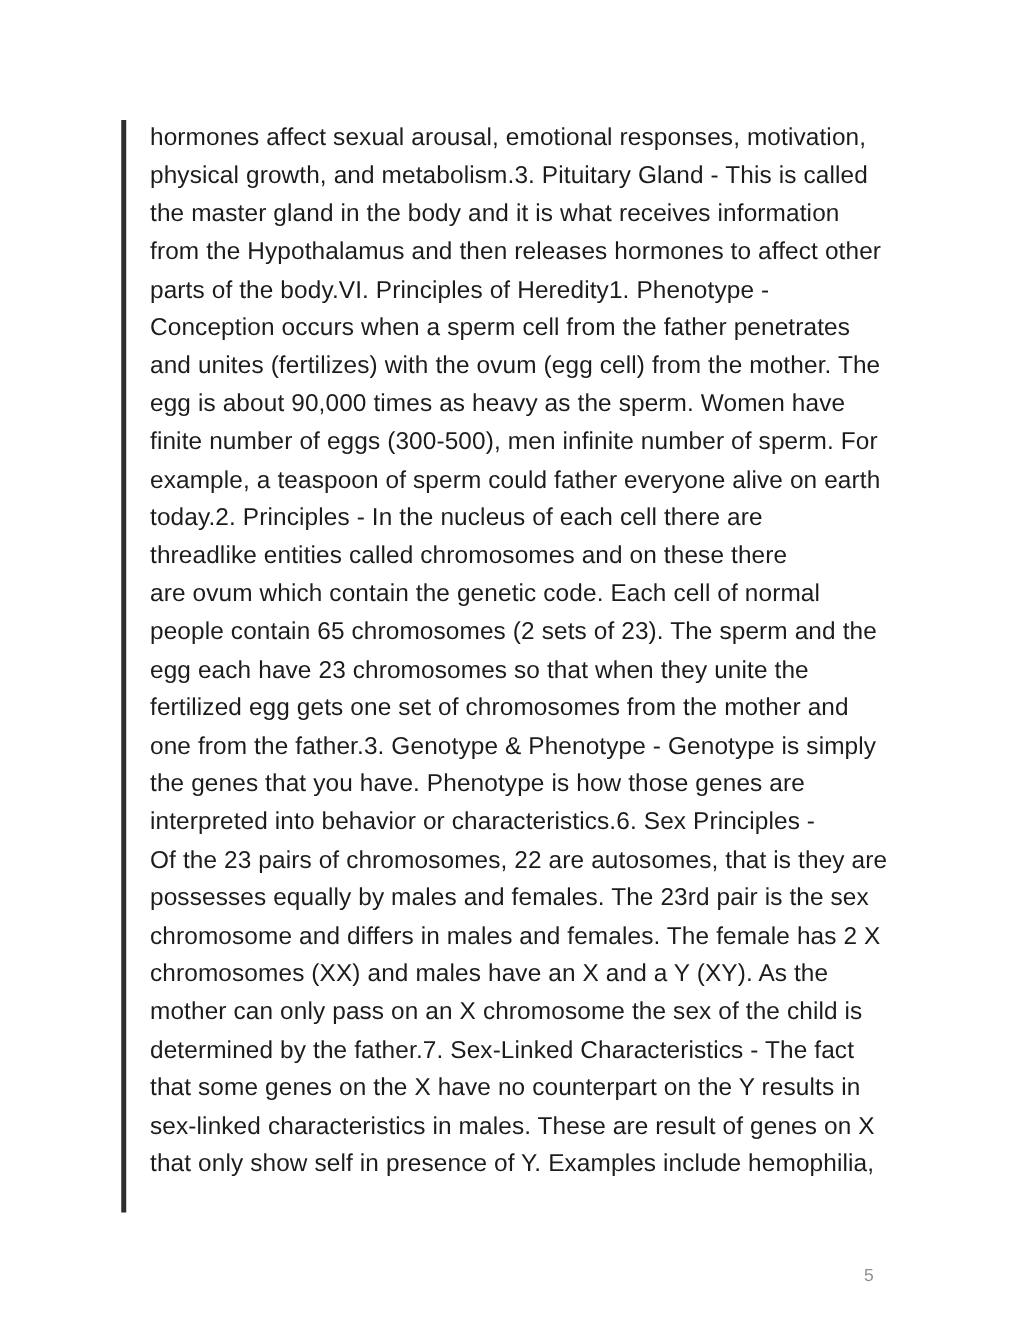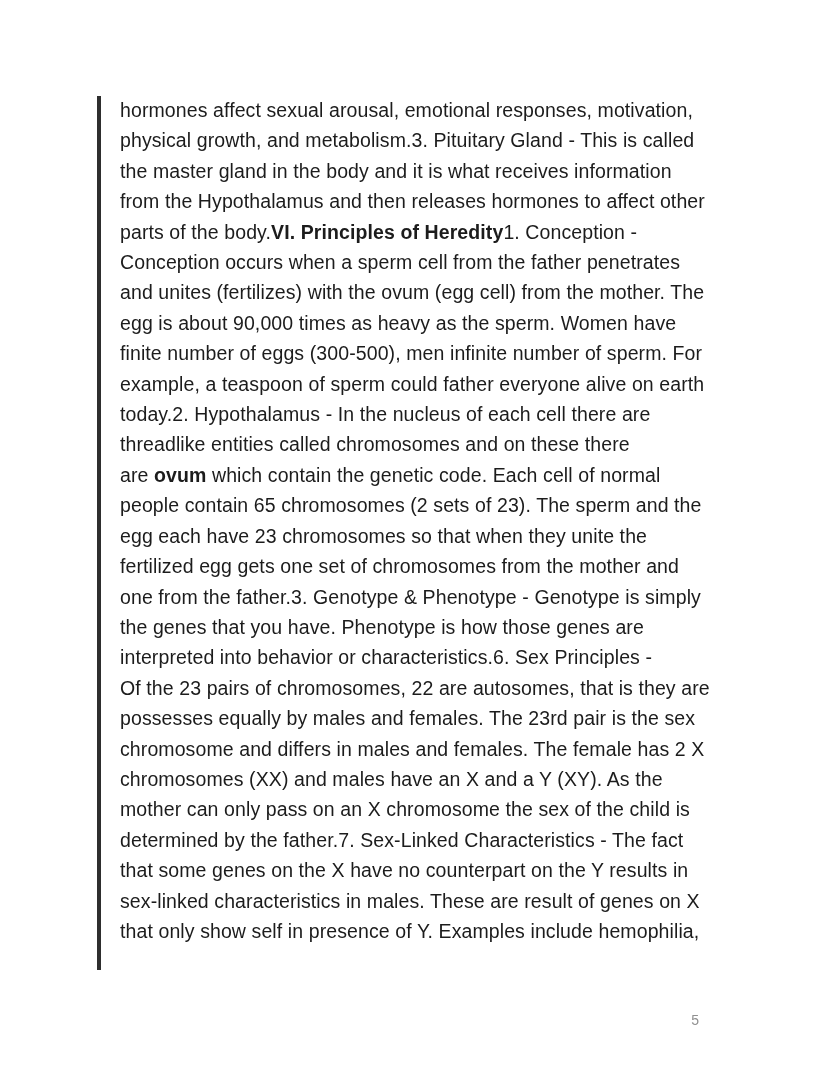--- a/index.html
+++ b/index.html
@@ -23,21 +23,21 @@
     position: absolute;
     left: 120px;
     top: 95px;
     width: 664px;
     font-size: 19.5px;
     line-height: 30.4px;
     color: var(--text-color, #1c1c1c);
     white-space: pre-wrap;
     letter-spacing: 0.1px;
   }
-  .doc-text .bold { font-weight: 700; text-align: right; }
+  .doc-text .bold { font-weight: 400; text-align: right; }
   .doc-text .underline {
     text-underline-offset: 3px;
     text-decoration-thickness: 1.5px;
   }
   .footer-title {
     position: absolute;
     left: 48px;
     top: 1011px;
     font-size: 14px;
     line-height: 18px;
@@ -56,27 +56,27 @@
 </style>
 </head>
 <body style="background: rgb(255, 255, 255);">
 
 <div class="page">
   <div class="quote-bar"></div>
   <div class="doc-text"><span>hormones affect sexual arousal, emotional responses, motivation,
 physical growth, and metabolism.3. </span><span class="underline">Pituitary Gland</span><span> - This is called
 the master gland in the body and it is what receives information
 from the Hypothalamus and then releases hormones to affect other
-parts of the body.</span><span class="bold">VI. Principles of Heredity</span><span>1. </span><span class="underline">Conception</span><span> -
+parts of the body.</span><span class="bold">VI. Principles of Heredity</span><span>1. </span><span class="underline">Phenotype</span><span> -
 Conception occurs when a sperm cell from the father penetrates
 and unites (fertilizes) with the ovum (egg cell) from the mother. The
 egg is about 90,000 times as heavy as the sperm. Women have
 finite number of eggs (300-500), men infinite number of sperm. For
 example, a teaspoon of sperm could father everyone alive on earth
-today.2. </span><span class="underline">Hypothalamus</span><span> - In the nucleus of each cell there are
+today.2. </span><span class="underline">Principles</span><span> - In the nucleus of each cell there are
 threadlike entities called chromosomes and on these there
 are </span><span class="bold">ovum</span><span> which contain the genetic code. Each cell of normal
 people contain 65 chromosomes (2 sets of 23). The sperm and the
 egg each have 23 chromosomes so that when they unite the
 fertilized egg gets one set of chromosomes from the mother and
 one from the father.3. </span><span class="underline">Genotype &amp; Phenotype</span><span> - Genotype is simply
 the genes that you have. Phenotype is how those genes are
 interpreted into behavior or characteristics.6. </span><span class="underline">Sex Principles</span><span> -
 Of the 23 pairs of chromosomes, 22 are autosomes, that is they are
 possesses equally by males and females. The 23rd pair is the sex

